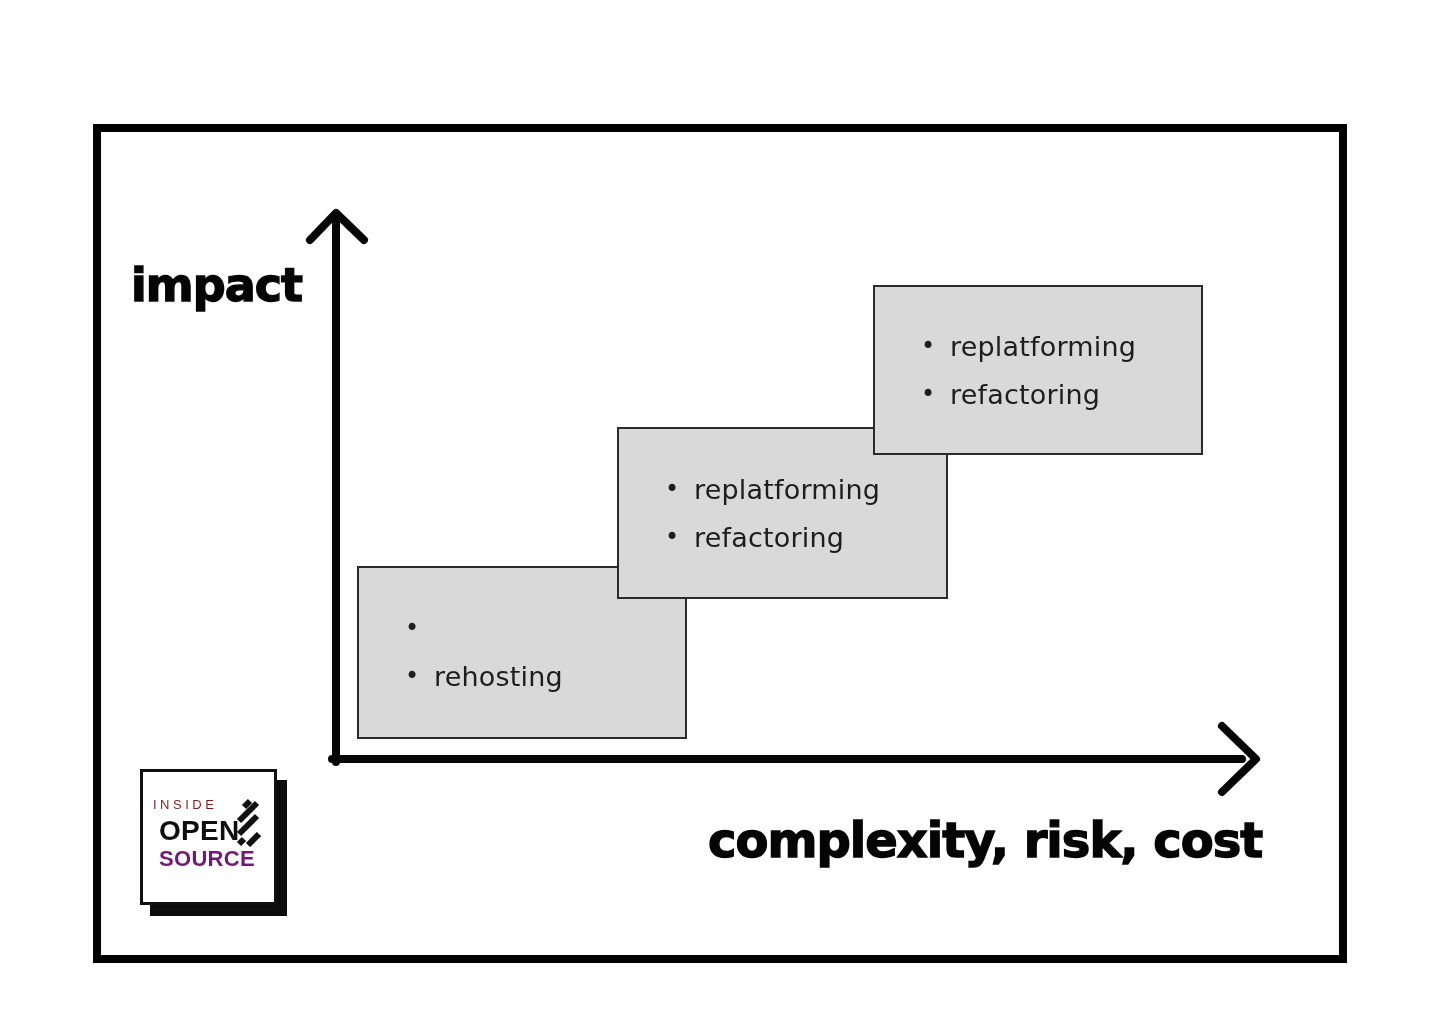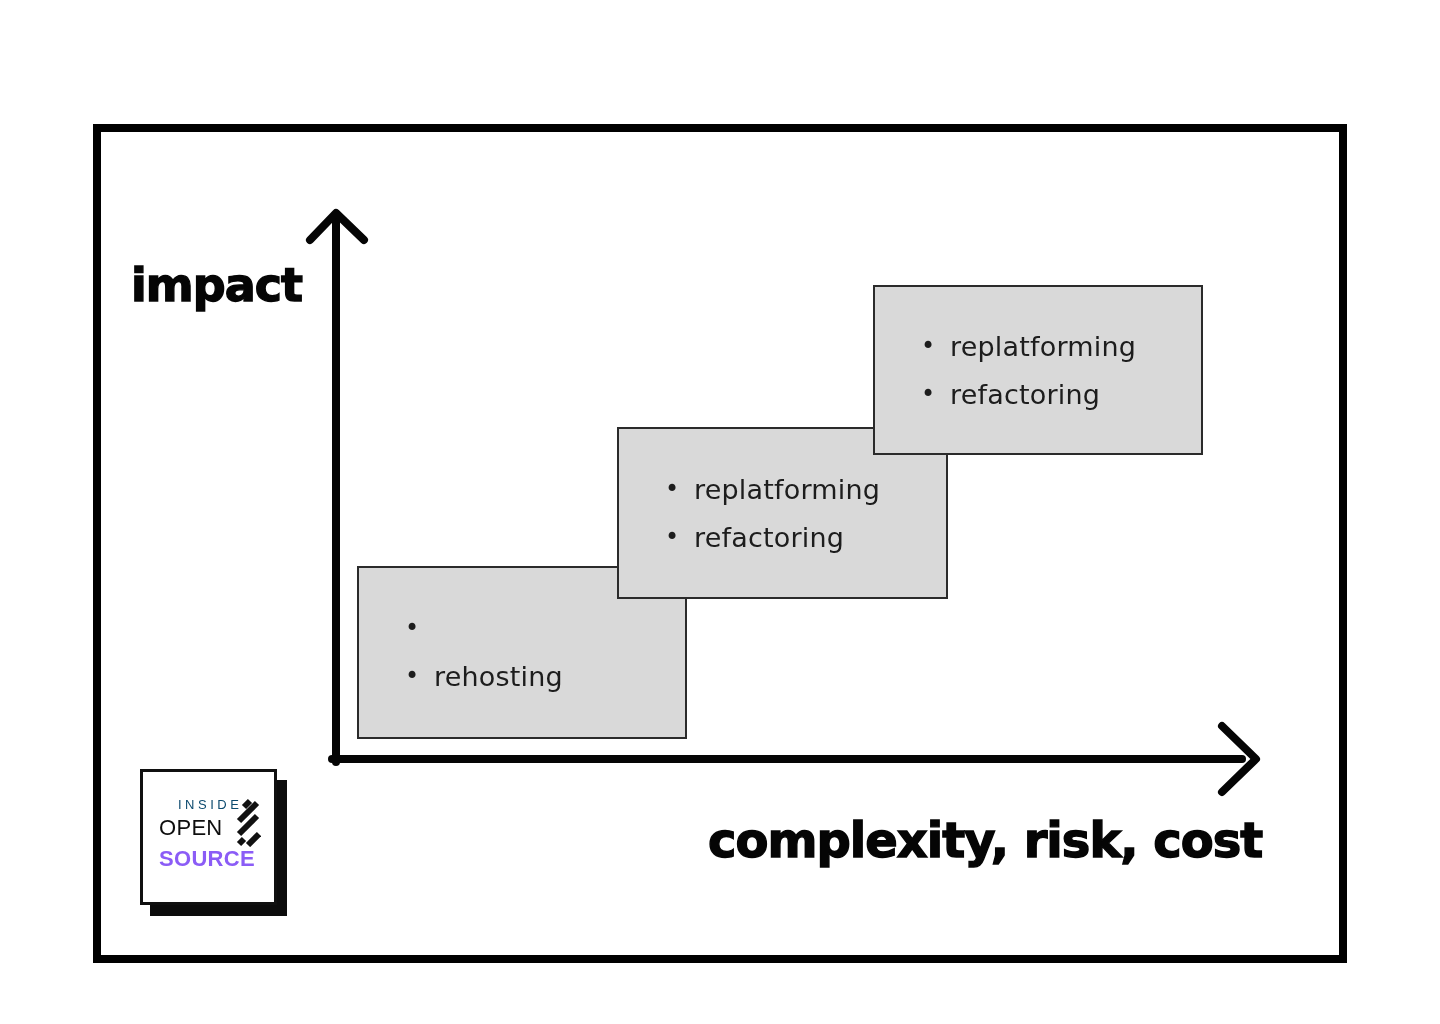--- a/index.html
+++ b/index.html
@@ -74,41 +74,41 @@
     width: 137px; height: 136px;
     background: #ffffff;
     border: 3px solid #101010;
     box-sizing: border-box;
     box-shadow: 10px 11px 0 0 #0c0c0c;
     font-family: "Liberation Sans", sans-serif;
     z-index: 4;
   }
   .logo-line1 {
     position: absolute;
-    left: 35px; top: 25px;
+    left: 10px; top: 25px;
     font-size: 13px;
     font-weight: 400;
     letter-spacing: 3.5px;
-    color: #0c4a6e;
+    color: #7f1d1d;
   }
   .logo-line2 {
     position: absolute;
     left: 16px; top: 43px;
-    font-size: 22px;
-    font-weight: normal;
+    font-size: 28px;
+    font-weight: bold;
     letter-spacing: 0.3px;
     color: #0e0e0e;
   }
   .logo-line3 {
     position: absolute;
     left: 16px; top: 74px;
     font-size: 22px;
     font-weight: bold;
     letter-spacing: 0.3px;
-    color: #8b5cf6;
+    color: #701a75;
   }
   .logo-stripes {
     position: absolute;
     left: 92px; top: 25px;
     width: 26px; height: 50px;
   }
 </style>
 </head>
 <body>
 

